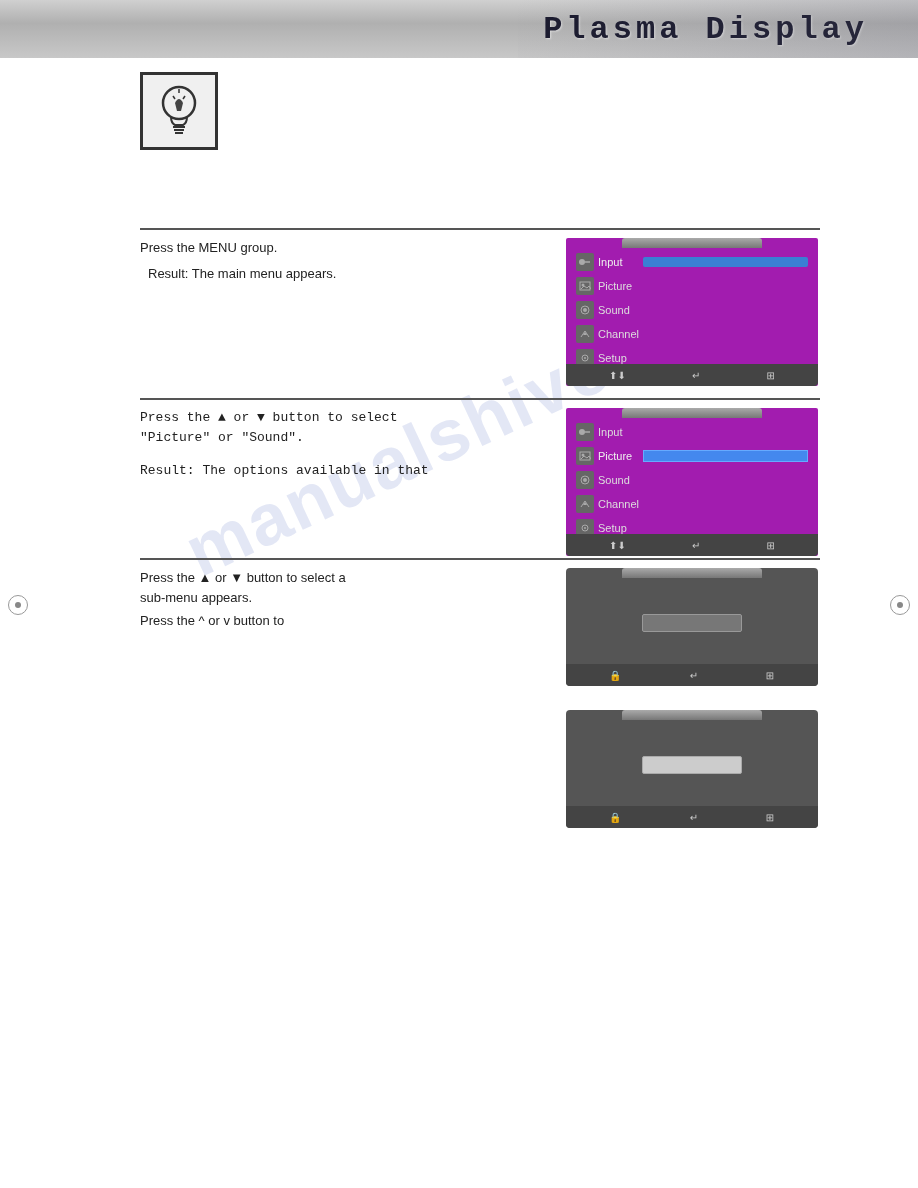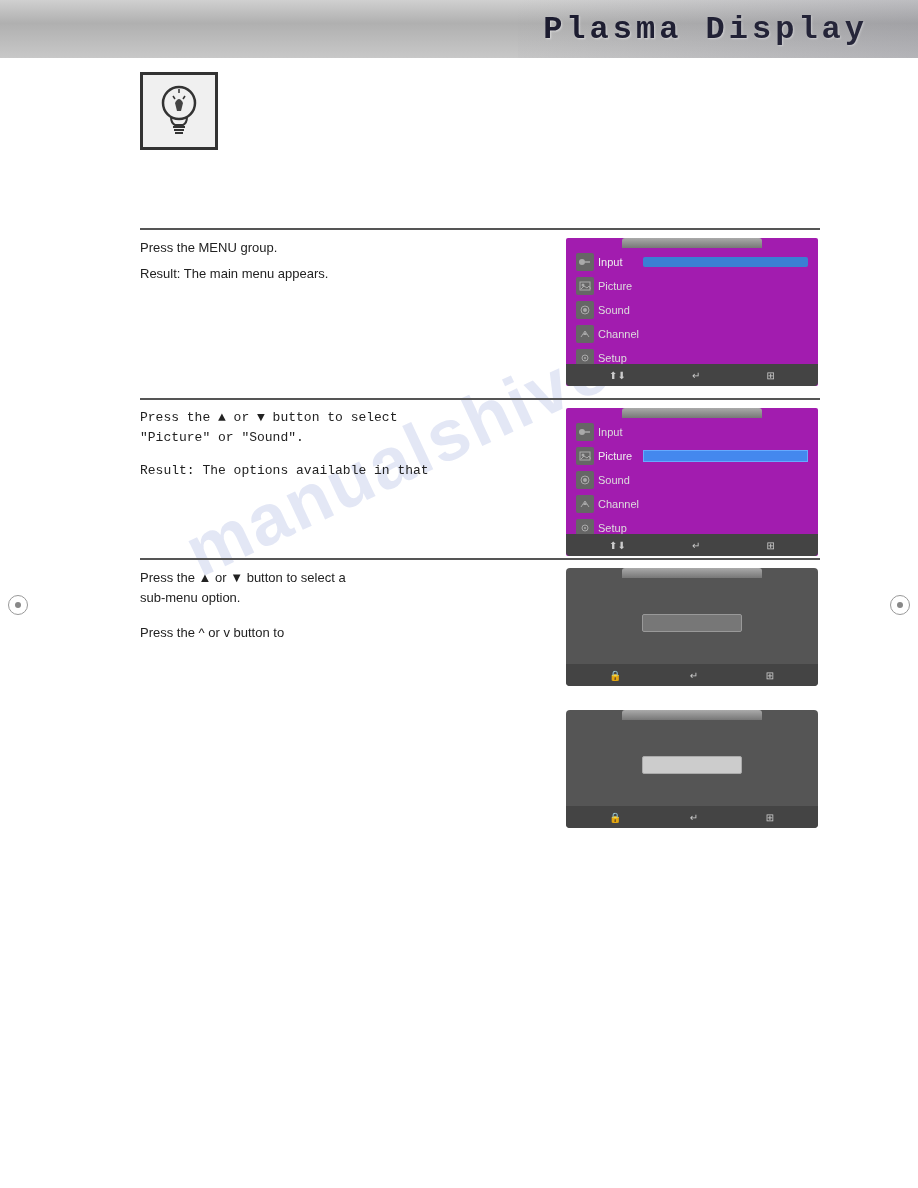--- a/index.html
+++ b/index.html
@@ -259,21 +259,21 @@
 </div>
 
 <div class="watermark">
   <span>manualshive.com</span>
 </div>
 
 <div class="divider" style="top: 228px;"></div>
 
 <div class="text-block" style="top: 238px;">
   <p>Press the MENU group.</p>
-  <p style="margin-top:6px;">Result: The main menu appears.</p>
+  <p style="margin-top:6px;margin-left:8px;">Result: The main menu appears.</p>
 </div>
 
 <div class="osd-panel" style="top: 238px;">
   <div class="osd-panel-top-bar"></div>
   <div style="padding: 2px 4px;">
 
     <div class="osd-menu-row">
       <div class="osd-menu-icon">
         <svg width="12" height="10" viewBox="0 0 12 10">
             <circle cx="3" cy="5" r="3" fill="#aaa"></circle>
@@ -408,22 +408,22 @@
     <span class="osd-bottom-icon">⬆⬇</span>
     <span class="osd-bottom-icon">↵</span>
     <span class="osd-bottom-icon">⊞</span>
   </div>
 </div>
 
 <div class="divider" style="top: 558px;"></div>
 
 <div class="text-block" style="top: 568px;">
   <p>Press the ▲ or ▼ button to select a</p>
-  <p>sub-menu option.</p>
-  <p style="margin-top:16px;">
+  <p>sub-menu appears.</p>
+  <p style="margin-top:4px;">
     Press the <span>^</span> or <span>v</span> button to
   </p>
 </div>
 
 <div class="osd-sub-panel" style="top: 568px;">
   <div class="osd-panel-top-bar"></div>
   <div class="osd-sub-content">
     <div class="osd-sub-input-bar"></div>
   </div>
   <div class="osd-bottom-bar">

